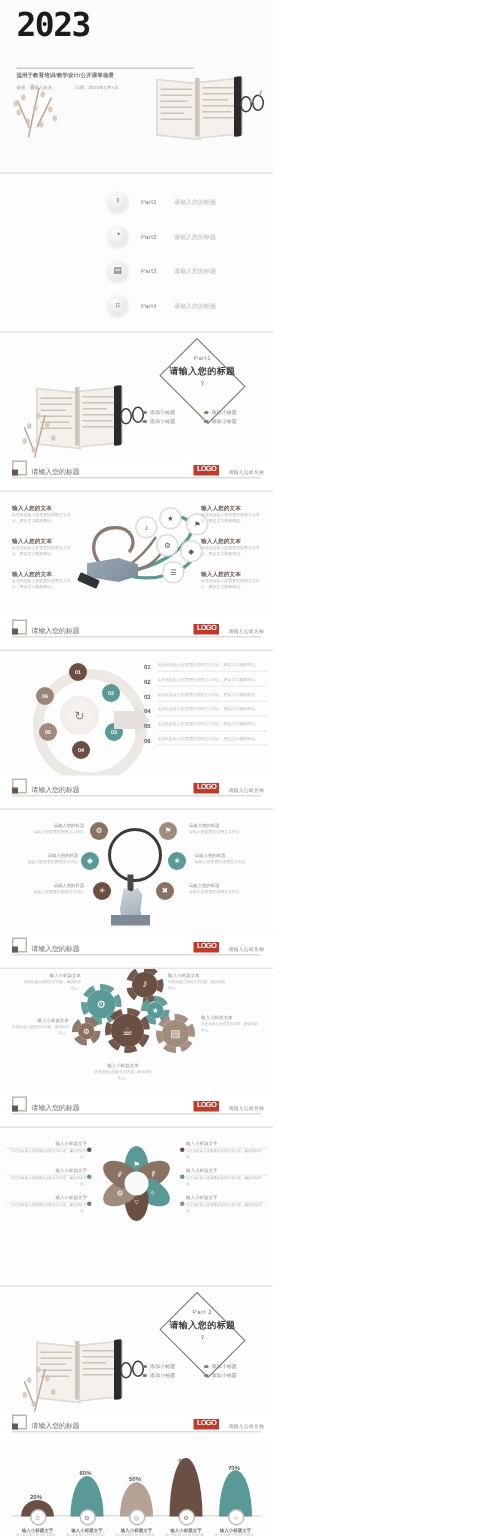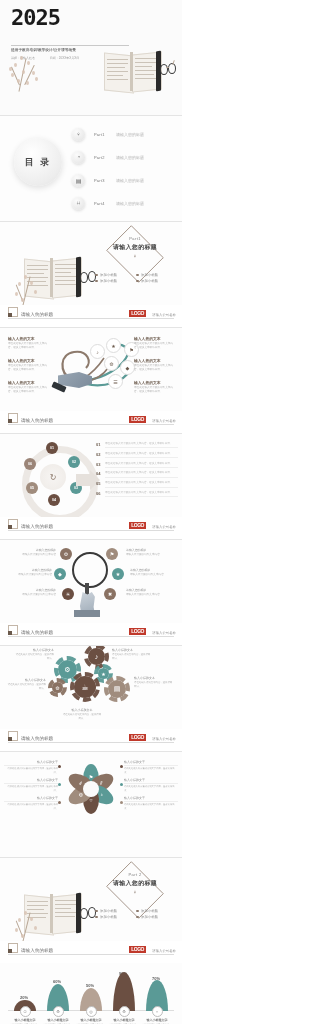--- a/index.html
+++ b/index.html
@@ -148,21 +148,21 @@
      background:#fff;}
   .bc-h{font-size:3px;color:#7a7a7a;font-weight:bold;}
   .bc-p{font-size:2.2px;color:#bdbdbd;line-height:3px;margin-top:1px;}
 </style>
 </head>
 <body>
 
 <div class="strip">
 
   <div class="slide s-cover">
-    <div class="cover-year">2025</div>
+    <div class="cover-year">2023</div>
     <div class="cover-rule"></div>
     <div class="cover-sub">适用于教育培训/教学设计/公开课等场景</div>
     <div class="cover-meta">
       <span>讲师：请输入姓名</span>
       <span>日期：20XX年X月X日</span>
     </div>
 
     <div class="book">
       <div class="bk-page bk-l"></div>
       <div class="bk-page bk-r"></div>
@@ -199,23 +199,20 @@
       <div class="bud" style="left:30px;top:19px;"></div>
       <div class="bud" style="left:15px;top:27px;"></div>
       <div class="bud" style="left:24px;top:29px;"></div>
       <div class="bud" style="left:20px;top:18px;"></div>
       <div class="bud" style="left:7px;top:15px;"></div>
       <div class="bud" style="left:33px;top:25px;"></div>
     </div>
   </div>
 
   <div class="slide s-std" style="height:105px">
-    <div class="toc-circle">
-      <span>目 录</span>
-    </div>
     <div class="toc-list">
       <div class="toc-row">
         <div class="toc-ic">♀</div>
         <div class="toc-part">Part1</div>
         <div class="toc-txt">请输入您的标题</div>
       </div>
       <div class="toc-row">
         <div class="toc-ic">◔</div>
         <div class="toc-part">Part2</div>
         <div class="toc-txt">请输入您的标题</div>

